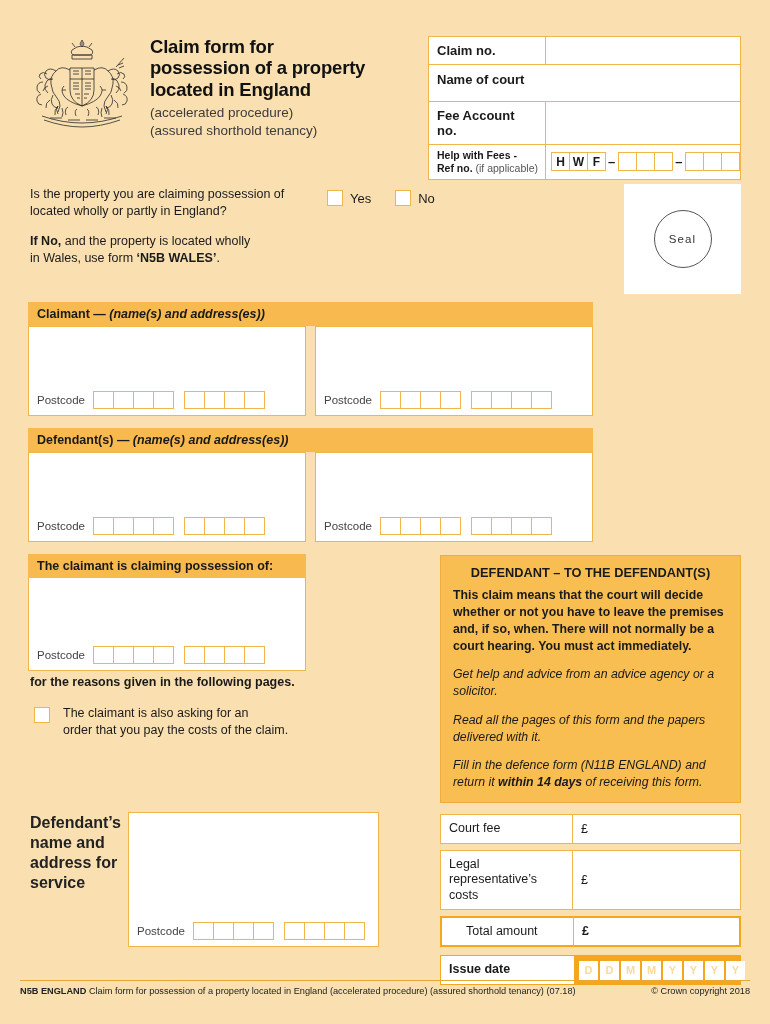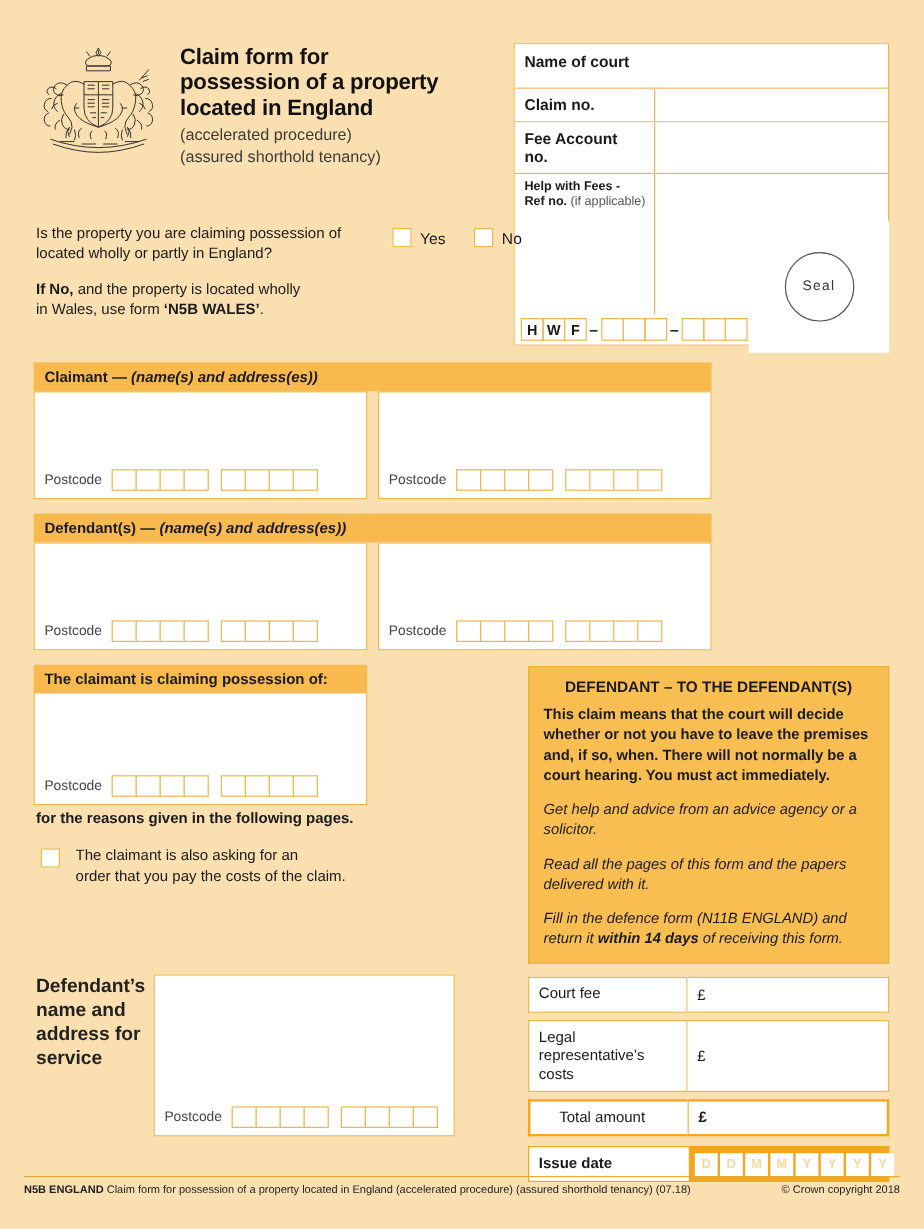--- a/index.html
+++ b/index.html
@@ -62,21 +62,21 @@
     width: 313px;
     border: 1px solid #F0B64A;
     box-sizing: border-box;
     background: #ffffff;
   }
   .ct-row {
     display: flex;
     border-bottom: 1px solid #F0B64A;
     background: #ffffff;
   }
-  .ct-row:last-child { border-bottom: none; flex-direction: column; }
+  .ct-row:last-child { border-bottom: none; }
   .ct-name-of-court {
     padding: 7px 8px 14px 8px;
     font-size: 13px;
     font-weight: bold;
     width: 100%;
     box-sizing: border-box;
   }
   .ct-label {
     width: 117px;
     flex: 0 0 117px;
@@ -510,25 +510,25 @@
       </div>
       <div class="title-sub">
         <div>(accelerated procedure)</div>
         <div>(assured shorthold tenancy)</div>
       </div>
     </div>
   </div>
 
   <div class="court-table">
     <div class="ct-row">
-      <div class="ct-name-of-court">Name of court</div>
-    </div>
-    <div class="ct-row">
       <div class="ct-label">Claim no.</div>
       <div class="ct-value"></div>
+    </div>
+    <div class="ct-row">
+      <div class="ct-name-of-court">Name of court</div>
     </div>
     <div class="ct-row">
       <div class="ct-label">Fee Account no.</div>
       <div class="ct-value"></div>
     </div>
     <div class="ct-row">
       <div class="ct-label-hwf">
         <span>Help with Fees -</span><br>
         <span>Ref no.</span>
         <span class="light">(if applicable)</span>

